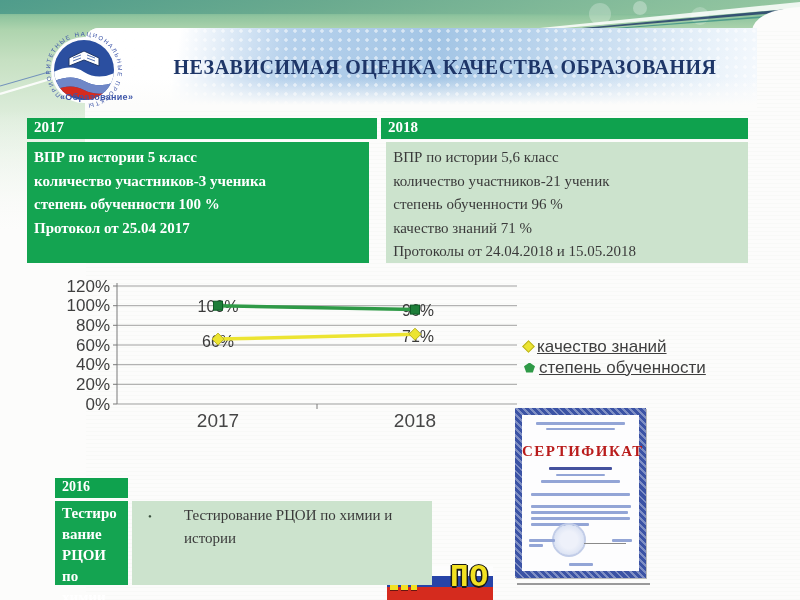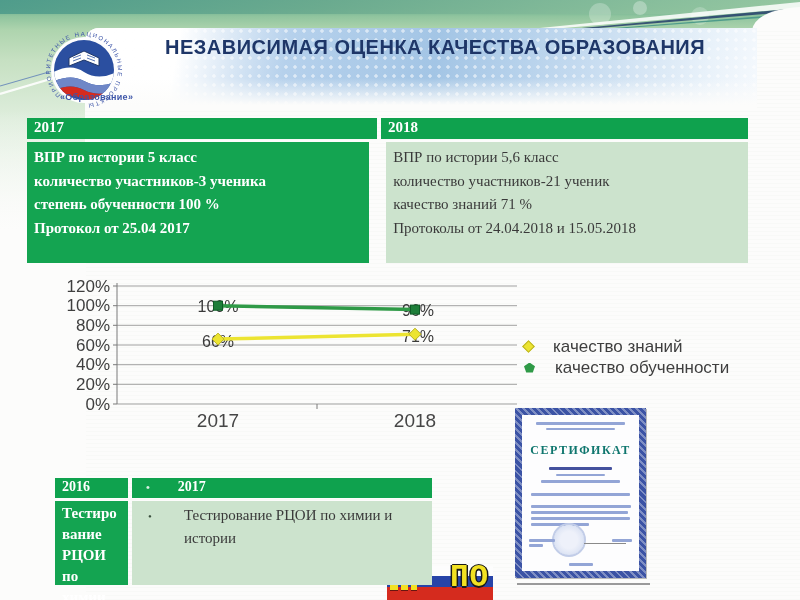--- a/index.html
+++ b/index.html
@@ -33,22 +33,22 @@
     background:
       radial-gradient(circle at 3px 3px, rgba(255,255,255,0.55) 1.4px, transparent 2.1px),
       linear-gradient(100deg,#ffffff 0 14%, #b6d1ec 30%, #a3c5e5 52%, #c2d9ef 72%, #e9f2fa 92%, #f5f9fd 100%);
     background-size:9px 9px, 100% 100%;
   }
   .header-fade {
     position:absolute; left:85px; top:78px; width:672px; height:30px;
     background:linear-gradient(180deg, rgba(252,252,251,0) 0, #fcfcfb 90%);
   }
   .slide-title {
-    position:absolute; left:165px; top:36px; width:560px; 
-    font-family:Liberation Sans, sans-serif; font-weight:bold; font-size:20px;
+    position:absolute; left:165px; top:56px; width:560px; text-align:center;
+    font-family:Liberation Serif, serif; font-weight:bold; font-size:20px;
     letter-spacing:0.5px; color:#1e3668;
   }
   .logo { position:absolute; left:40px; top:32px; width:100px; height:78px; }
   .logo-caption {
     position:absolute; left:60px; top:92px; font-size:9px; font-weight:bold;
     color:#3d55a8; font-family:"Liberation Sans", sans-serif; letter-spacing:0.3px;
   }
 
   
   .t1 { position:absolute; left:27px; top:118px; width:721px; }
@@ -62,21 +62,21 @@
   .t1 .body-row { display:flex; gap:17px; margin-top:3px; }
   .t1 .cell { height:121px; padding:4px 8px 0 7px; font-size:15px; }
   .t1 .cell.c1 { width:350px; background:#14a451; color:#fff; font-weight:bold; }
   .t1 .cell.c2 { width:370px; background:#cce3cd; color:#3a3a3a; }
   .t1 .line { line-height:23.5px; white-space:nowrap; }
 
   
   .chart { position:absolute; left:50px; top:275px; width:480px; height:165px; }
   .legend { position:absolute; left:524px; top:336px; font-family:"Liberation Sans", sans-serif; }
   .legend-row { display:flex; align-items:center; height:21px; }
-  .legend-text { font-size:17px; color:#3f3f3f; margin-left:20px; }
+  .legend-text { font-size:17px; color:#3f3f3f; margin-left:4px;text-decoration:underline; }
   .mk-diamond { width:9px; height:9px; background:#ece431; border:1px solid #b9b222; transform:rotate(45deg); }
   .mk-pent { width:11px; height:10px; background:#2f9a47; clip-path:polygon(50% 0,100% 38%,80% 100%,20% 100%,0 38%); }
 
   
   .t2 { position:absolute; left:55px; top:478px; width:420px; z-index:3; }
   .t2 .hdr-row { display:flex; gap:4px; }
   .t2 .hdr { height:20px; background:#0fa24e; color:#fff; font-weight:bold; font-size:14px; padding:1px 0 0 7px; }
   .t2 .hdr.c1 { width:73px; }
   .t2 .hdr.c2 { width:300px; padding-left:0; }
   .t2 .body-row { display:flex; gap:4px; margin-top:3px; }
@@ -93,21 +93,21 @@
   .cert {
     position:absolute; left:515px; top:408px; width:131px; height:170px; z-index:2;
     background:#3b53a5; padding:7px;
     background-image:repeating-linear-gradient(45deg, rgba(255,255,255,0.35) 0 2px, transparent 2px 5px);
     box-shadow:1px 1px 0 #bbb;
   }
   .cert-inner { position:relative; width:100%; height:100%; background:#fdfdfe; }
   .cbar { position:absolute; background:#93a5d6; border-radius:1px; }
   .cert-title {
     position:absolute; left:0; top:28px; width:100%; text-align:center;
-    font-size:12px; font-weight:bold; letter-spacing:1.5px; color:#0f766e;
+    font-size:15px; font-weight:bold; letter-spacing:1.5px; color:#b91c1c;
     font-family:"Liberation Serif", serif;
   }
   .stamp {
     position:absolute; left:30px; top:108px; width:34px; height:34px; border-radius:50%;
     border:2px solid #c2cde8; background:radial-gradient(circle, #eef1fa 40%, #dde4f4 70%, transparent 71%);
   }
   .sig-line { position:absolute; left:62px; top:128px; width:42px; height:1px; background:#8a8a8a; }
   .cert-shadow { position:absolute; left:517px; top:583px; width:133px; height:2px; background:#9a9a9a; z-index:2; }
 
   
@@ -192,20 +192,21 @@
     <div class="body-row">
       <div class="cell c1">
         <div class="line">ВПР по истории 5 класс</div>
         <div class="line">количество участников-3 ученика</div>
         <div class="line">степень обученности 100 %</div>
         <div class="line">Протокол от 25.04 2017</div>
       </div>
       <div class="cell c2">
         <div class="line">ВПР по истории 5,6 класс</div>
         <div class="line">количество участников-21 ученик</div>
+        <div class="line">степень обученности 96 %</div>
         <div class="line">качество знаний 71 %</div>
         <div class="line">Протоколы от 24.04.2018  и  15.05.2018</div>
       </div>
     </div>
   </div>
 
   <svg class="chart" viewBox="0 0 480 165">
     <g stroke="#a0a0a0" stroke-width="1">
       <line x1="67" y1="11" x2="467" y2="11"></line>
       <line x1="67" y1="30.7" x2="467" y2="30.7"></line>
@@ -257,38 +258,37 @@
     </g>
   </svg>
 
   <div class="legend">
     <div class="legend-row">
       <span class="mk-diamond"></span>
       <span class="legend-text">качество знаний</span>
     </div>
     <div class="legend-row">
       <span class="mk-pent"></span>
-      <span class="legend-text">качество обученности</span>
+      <span class="legend-text">степень обученности</span>
     </div>
   </div>
 
   <div class="flag-badge">
     <div class="w"></div>
     <div class="b"></div>
     <div class="r"></div>
     <div class="frag" style="left:3px; width:8px;"></div>
     <div class="frag" style="left:14px; width:7px;"></div>
     <div class="frag" style="left:24px; width:6px;"></div>
     <div class="flag-text">ПО</div>
   </div>
 
   <div class="t2">
     <div class="hdr-row">
       <div class="hdr c1">2016</div>
-      <div class="hdr c2"><span class="bullet">•</span><span class="yr">2017</span></div>
     </div>
     <div class="body-row">
       <div class="cell c1">Тестирование РЦОИ по химии</div>
       <div class="cell c2">
         <span class="bullet">•</span>
         <span class="txt">Тестирование РЦОИ по химии и истории</span>
       </div>
     </div>
   </div>
 

